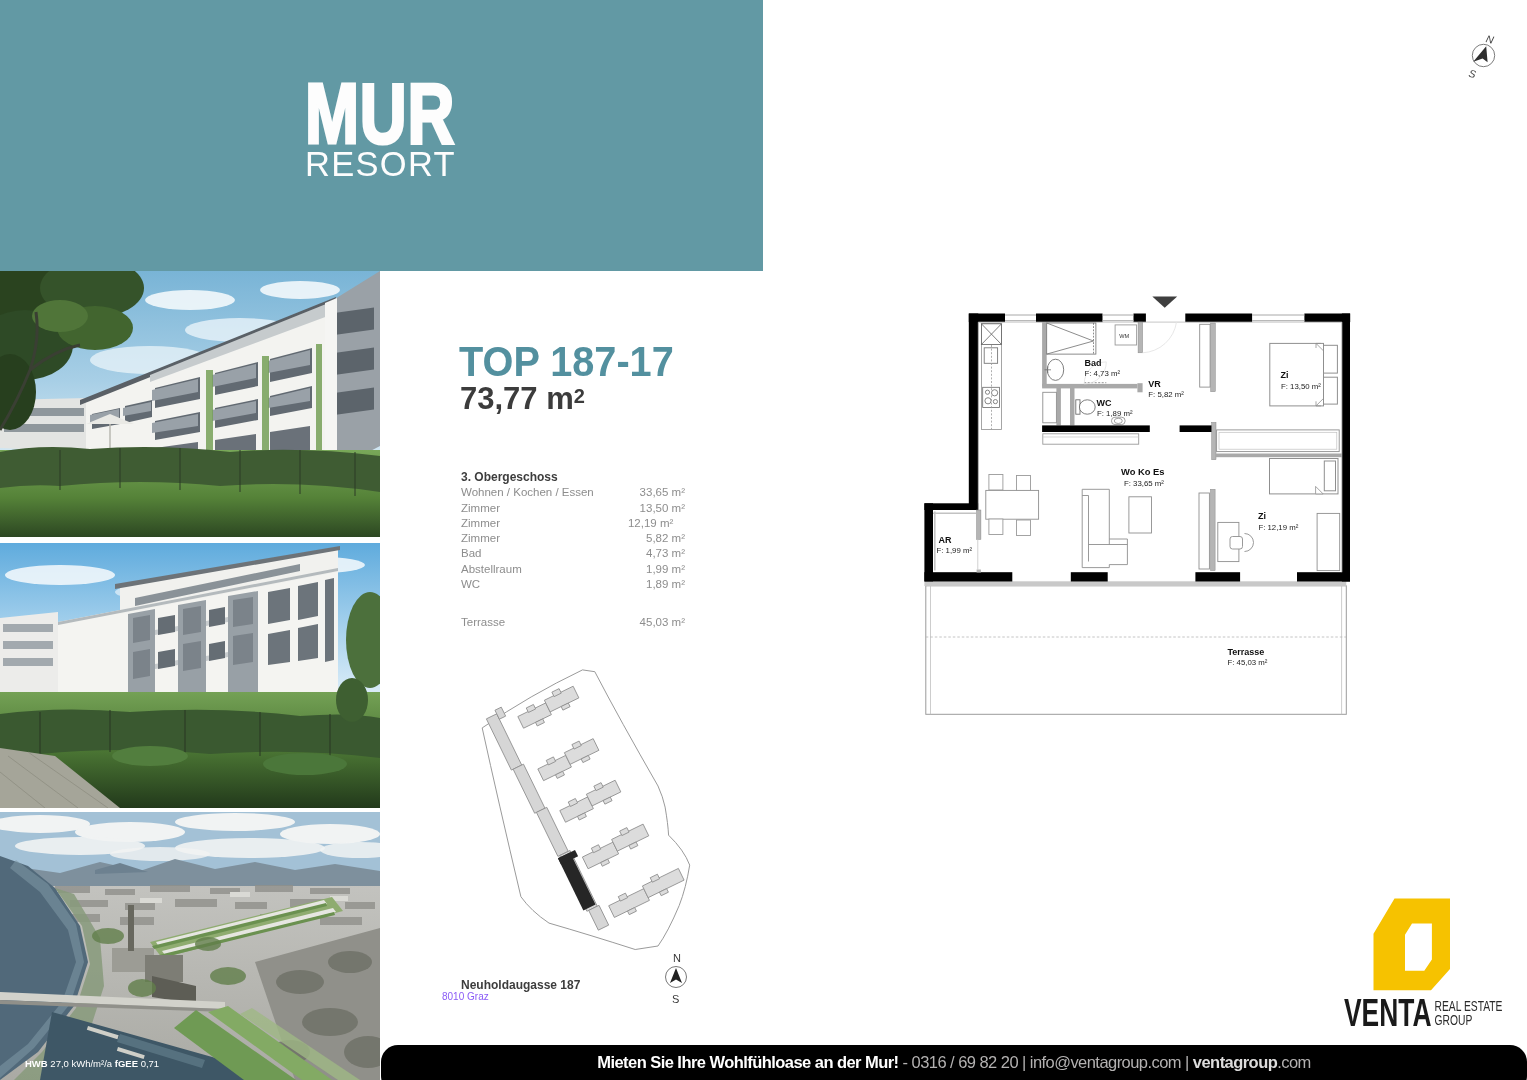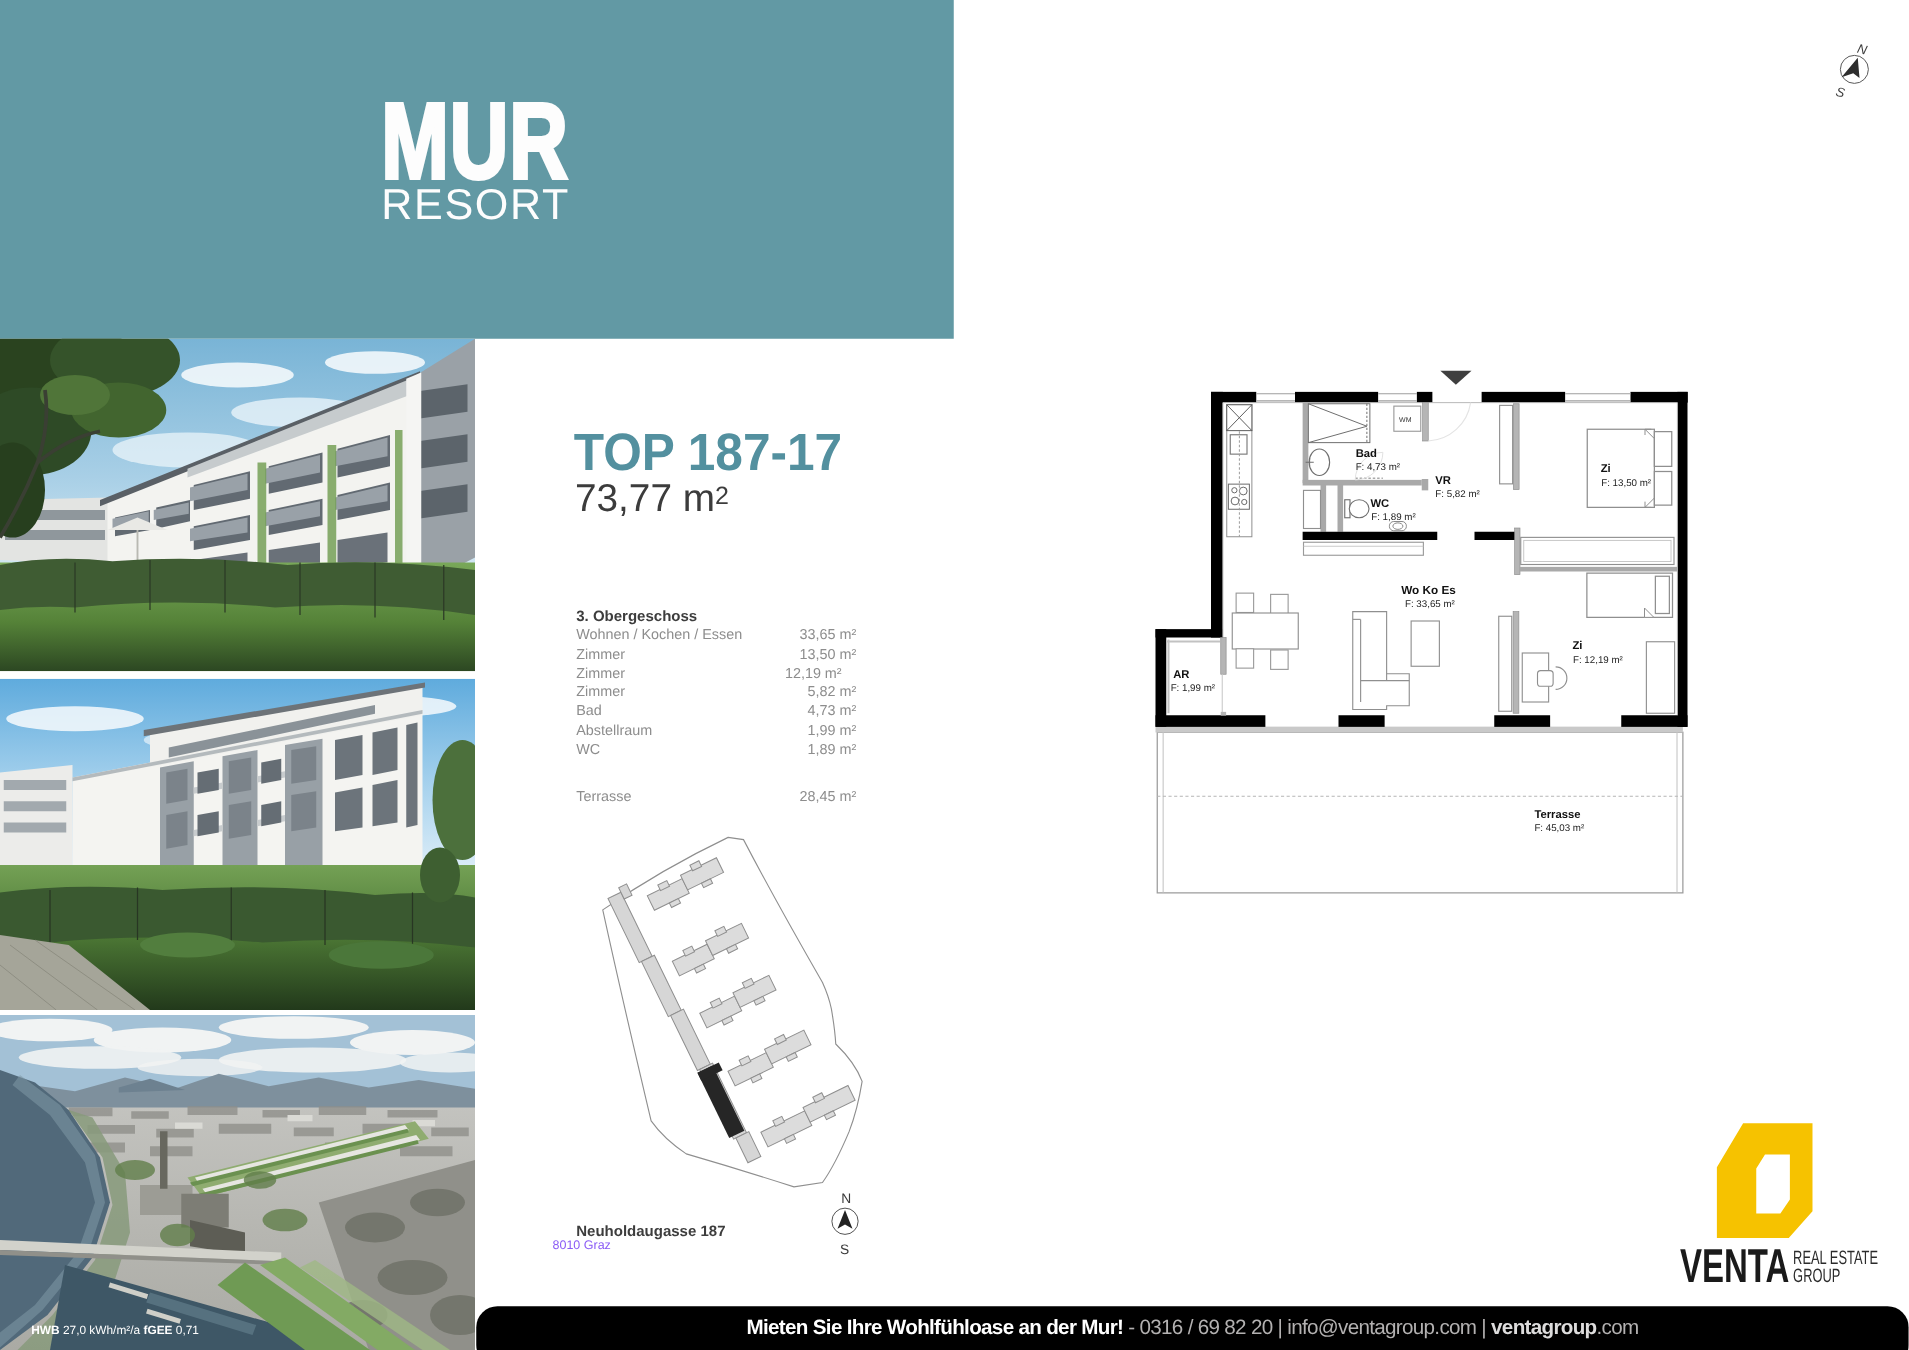--- a/index.html
+++ b/index.html
@@ -335,23 +335,23 @@
   <g fill="#cfcfc8">
     <rect x="88" y="1026" width="32" height="4" transform="rotate(17 88 1026)"></rect>
     <rect x="118" y="1047" width="28" height="4" transform="rotate(17 118 1047)"></rect>
   </g>
 
   <text x="25" y="1067" font-size="9.5" fill="#ffffff" font-family="Liberation Sans"><tspan font-weight="bold">HWB</tspan> 27,0 kWh/m²/a <tspan font-weight="bold">fGEE</tspan> 0,71</text>
 </svg>
 
 <div class="abs" style="left:459px;top:338px;color:#53909f;font-weight:bold;font-size:42px;transform:scaleX(0.945);transform-origin:left top;">TOP 187-17</div>
 
-<div class="abs" style="left:460px;top:381px;color:#3c3c3c;font-weight:normal;font-size:31px;text-align:center;">73,77 m<span style="font-size:20px;vertical-align:6px;">2</span></div>
-
-<div class="abs" style="left:461px;top:470px;width:224px;font-size:11.5px;color:#8d8d8d;line-height:15.3px;margin-top:16px;">
+<div class="abs" style="left:460px;top:381px;color:#3c3c3c;font-weight:bold;font-size:31px;text-align:center;">73,77 m<span style="font-size:20px;vertical-align:6px;">2</span></div>
+
+<div class="abs" style="left:461px;top:470px;width:224px;font-size:11.5px;color:#8d8d8d;line-height:15.3px;">
   <div style="color:#3d3d3d;font-weight:bold;font-size:12px;">3. Obergeschoss</div>
   <table style="width:100%;border-collapse:collapse;font-size:11.5px;line-height:15.3px;" cellpadding="0" cellspacing="0">
     <tbody>
         <tr>
           <td>Wohnen / Kochen / Essen</td>
           <td style="text-align:right;">33,65 m²</td>
         </tr>
     <tr>
           <td>Zimmer</td>
           <td style="text-align:right;">13,50 m²</td>
@@ -371,21 +371,21 @@
     <tr>
           <td>Abstellraum</td>
           <td style="text-align:right;">1,99 m²</td>
         </tr>
     <tr>
           <td>WC</td>
           <td style="text-align:right;">1,89 m²</td>
         </tr>
     <tr>
           <td style="padding-top:23px;">Terrasse</td>
-          <td style="padding-top:23px;text-align:right;">28,45 m²</td>
+          <td style="padding-top:23px;text-align:right;">45,03 m²</td>
         </tr>
   </tbody>
     </table>
 </div>
 
 <svg class="abs" style="left:450px;top:655px" width="260" height="310" viewBox="450 655 260 310">
 
   <path d="M582.5,669.9 L594.8,671.7 Q620,720 658,786 Q663,797 665.1,807.1 Q668,824 668.6,835.2 Q684,850 689.7,865.1 Q686,888 679.2,905.5 Q668,932 658,946 L635.2,949.5 Q590,935 549,923.1 Q531,911 520.9,896.7 Q498,800 482.2,727.9 Q530,695 582.5,669.9 Z" fill="#ffffff" stroke="#8f8f8f" stroke-width="0.9"></path>
   <g transform="rotate(-26 560 800)">
 

